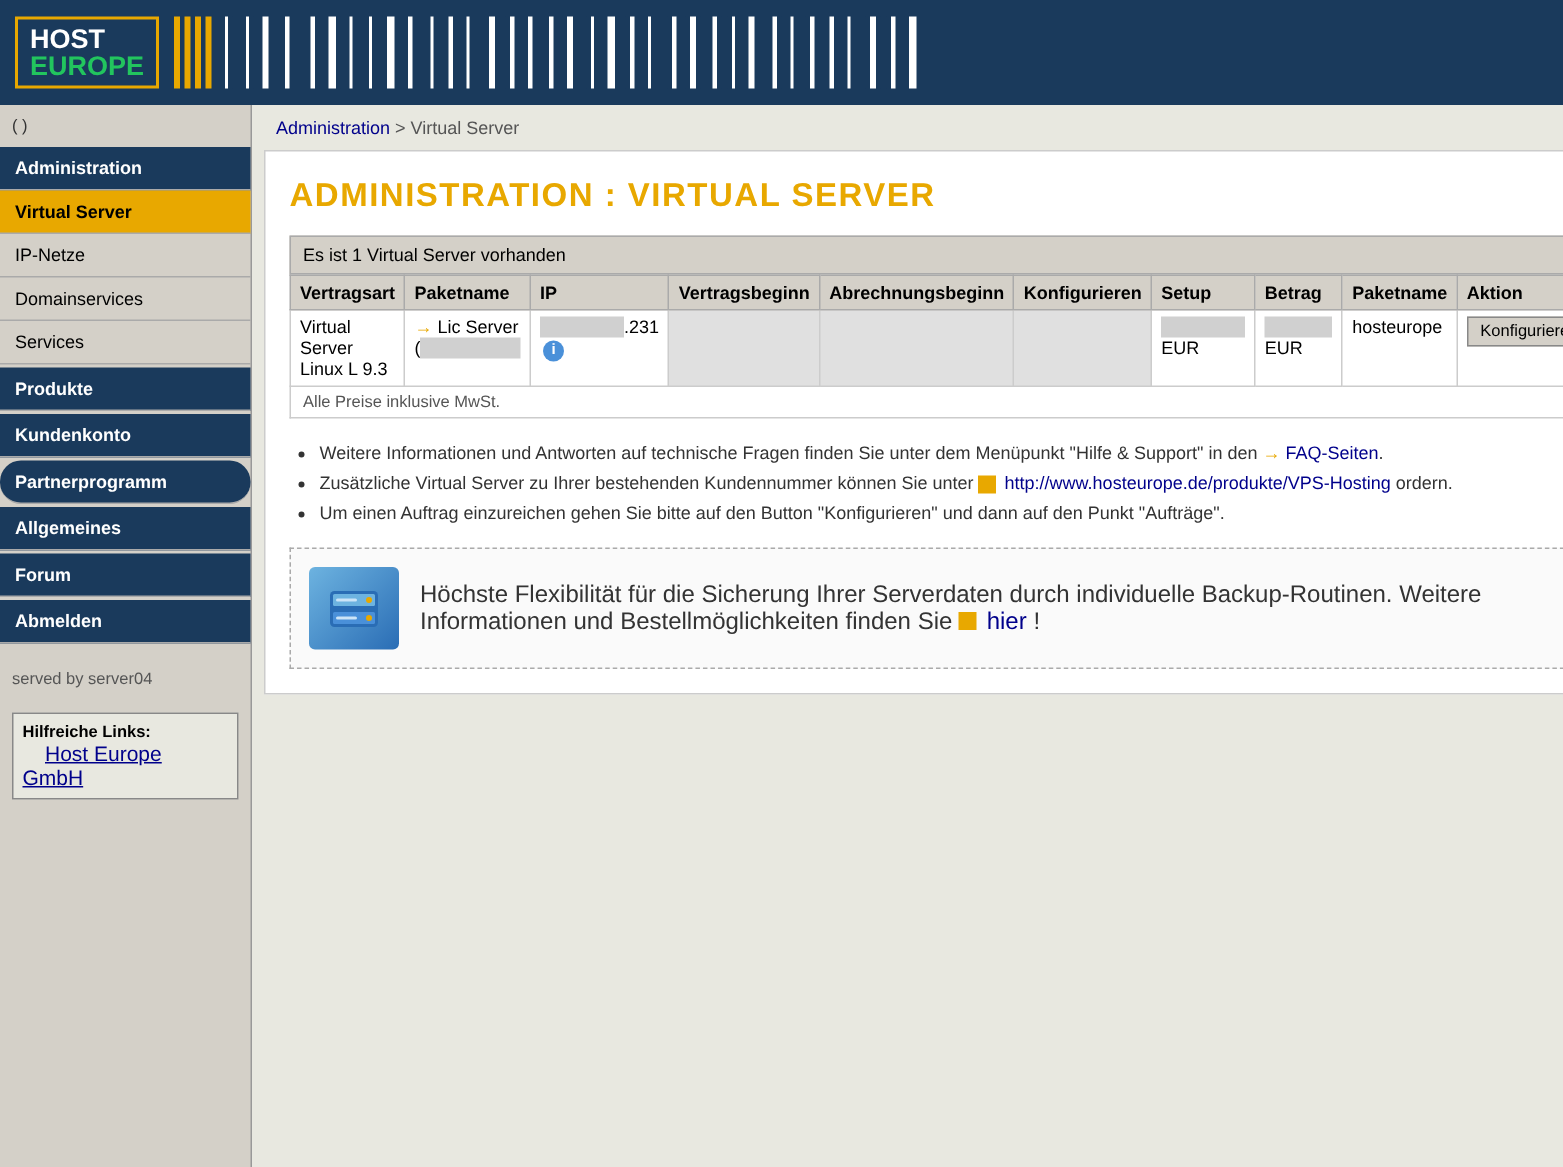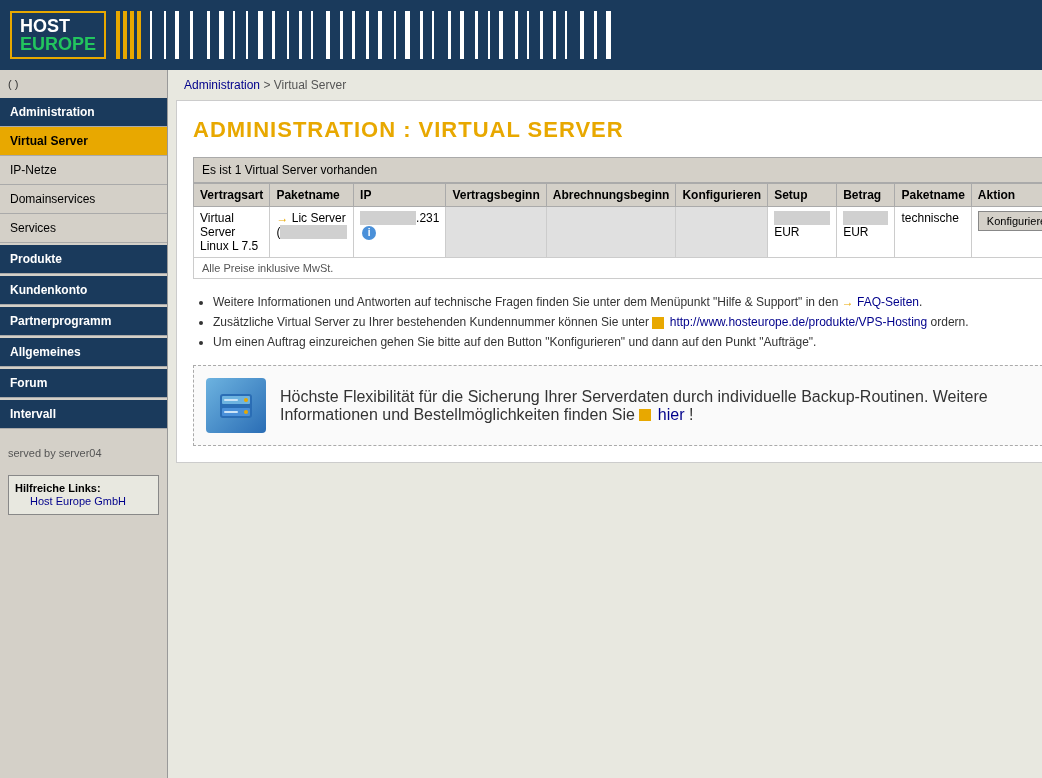--- a/index.html
+++ b/index.html
@@ -68,21 +68,21 @@
       color: #555;
       margin-top: 10px;
     }
     .hilfreiche-box {
       margin: 8px;
       border: 1px solid #888;
       background: #e8e8e0;
       padding: 6px;
     }
     .hilfreiche-title { font-weight: bold; font-size: 11px; }
-    .hilfreiche-link { color: #00008b; font-size: 11px; cursor: pointer; padding-left: 15px; }
+    .hilfreiche-link { color: #00008b; text-decoration: underline; font-size: 14px; cursor: pointer; padding-left: 15px; }
 
     
     .main {
       flex: 1;
       background: #e8e8e0;
       padding: 0;
     }
     .breadcrumb {
       padding: 8px 16px;
       font-size: 12px;
@@ -344,31 +344,31 @@
     </div>
     <div class="sidebar-nav-item">
       <span>Services</span>
     </div>
     <div class="sidebar-nav-item section-header" style="margin-top:2px;">
       <span>Produkte</span>
     </div>
     <div class="sidebar-nav-item section-header" style="margin-top:2px;">
       <span>Kundenkonto</span>
     </div>
-    <div class="sidebar-nav-item section-header" style="margin-top:2px;">
+    <div class="sidebar-nav-item section-header" style="margin-top:2px;border-radius:14px;">
       <span>Partnerprogramm</span>
     </div>
     <div class="sidebar-nav-item section-header" style="margin-top:2px;">
       <span>Allgemeines</span>
     </div>
     <div class="sidebar-nav-item section-header" style="margin-top:2px;">
       <span>Forum</span>
     </div>
     <div class="sidebar-nav-item section-header" style="margin-top:2px;">
-      <span>Intervall</span>
+      <span>Abmelden</span>
     </div>
 
     <div class="sidebar-footer">
       <span>served by server04</span>
     </div>
 
     <div class="hilfreiche-box">
       <div class="hilfreiche-title">Hilfreiche Links:</div>
       <div><a class="hilfreiche-link">Host Europe GmbH</a></div>
     </div>
@@ -399,42 +399,42 @@
             <th>Konfigurieren</th>
             <th>Setup</th>
             <th>Betrag</th>
             <th>Paketname</th>
             <th>Aktion</th>
           </tr>
         </thead>
         <tbody>
           <tr>
             <td>
-              <span>Virtual Server Linux L 7.5</span>
+              <span>Virtual Server Linux L 9.3</span>
             </td>
             <td>
               <span class="info-arrow">→</span>
               <span></span>Lic Server (<span style="background:#d0d0d0;color:#d0d0d0;padding:0 20px;">&nbsp;&nbsp;&nbsp;&nbsp;&nbsp;&nbsp;&nbsp;&nbsp;</span>
             </td>
             <td>
               <span style="background:#d0d0d0;color:#d0d0d0;padding:0 18px;">&nbsp;&nbsp;&nbsp;&nbsp;&nbsp;&nbsp;</span><span>.231</span>
               <span class="info-icon">i</span>
             </td>
             <td style="background:#e0e0e0;min-width:60px;">&nbsp;&nbsp;&nbsp;&nbsp;&nbsp;&nbsp;&nbsp;&nbsp;&nbsp;&nbsp;&nbsp;&nbsp;</td>
             <td style="background:#e0e0e0;min-width:80px;">&nbsp;&nbsp;&nbsp;&nbsp;&nbsp;&nbsp;&nbsp;&nbsp;&nbsp;&nbsp;&nbsp;&nbsp;&nbsp;&nbsp;&nbsp;&nbsp;</td>
             <td style="background:#e0e0e0;min-width:55px;">&nbsp;&nbsp;&nbsp;&nbsp;&nbsp;&nbsp;&nbsp;&nbsp;&nbsp;&nbsp;</td>
             <td style="min-width:50px;">
               <span style="background:#d0d0d0;color:#d0d0d0;padding:0 18px;">&nbsp;&nbsp;&nbsp;&nbsp;&nbsp;&nbsp;</span>
               <span>EUR</span>
             </td>
             <td>
               <span style="background:#d0d0d0;color:#d0d0d0;padding:0 16px;">&nbsp;&nbsp;&nbsp;&nbsp;</span>
               <span>EUR</span>
             </td>
-            <td>technische</td>
+            <td>hosteurope</td>
             <td>
               <button class="configure-btn">Konfigurieren</button>
             </td>
           </tr>
         </tbody>
       </table>
 
       <div class="mwst-note">Alle Preise inklusive MwSt.</div>
 
       <ul class="bullet-list">

